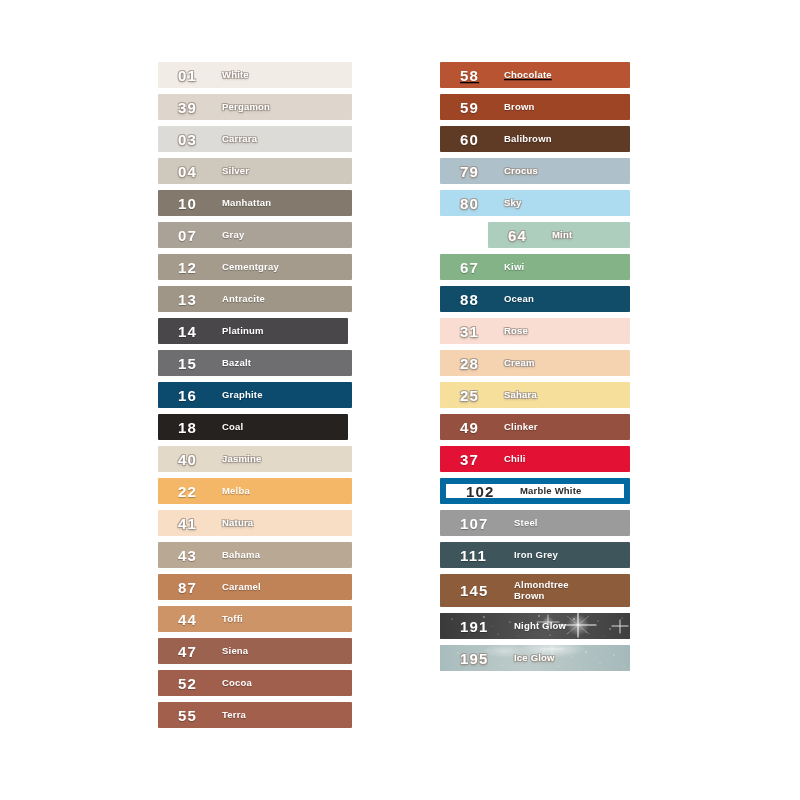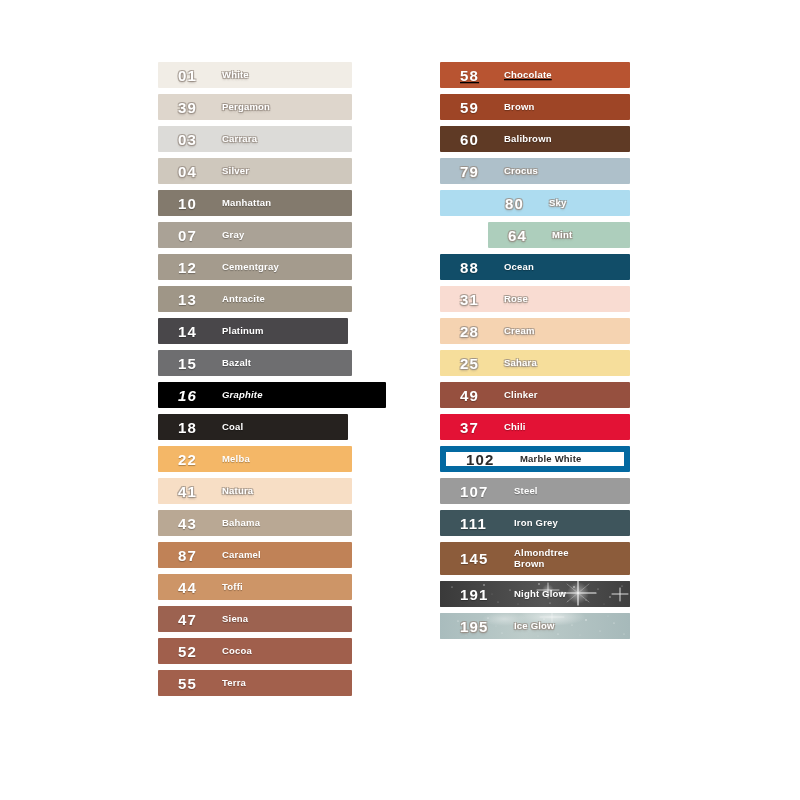--- a/index.html
+++ b/index.html
@@ -172,30 +172,36 @@
           <span class="code">14</span>
           <span class="name">Platinum</span>
         </div>
       </div>
       <div class="swatch t-light" style="background: rgb(110, 110, 112);">
         <div class="swatch-inner">
           <span class="code">15</span>
           <span class="name">Bazalt</span>
         </div>
       </div>
-      <div class="swatch t-light" style="background: #000000; width: 228px; font-style: italic;">
+      <div class="swatch t-light" style="background: #0c4a6e; width: 194px;">
         <div class="swatch-inner">
           <span class="code">16</span>
           <span class="name">Graphite</span>
         </div>
       </div>
       <div class="swatch t-light" style="background: rgb(38, 34, 31); width: 190px;">
         <div class="swatch-inner">
           <span class="code">18</span>
           <span class="name">Coal</span>
+        </div>
+      </div>
+      <div class="swatch t-outline" style="background: rgb(226, 217, 201);">
+        <div class="swatch-inner">
+          <span class="code">40</span>
+          <span class="name">Jasmine</span>
         </div>
       </div>
       <div class="swatch t-light" style="background: rgb(244, 183, 103);">
         <div class="swatch-inner">
           <span class="code">22</span>
           <span class="name">Melba</span>
         </div>
       </div>
       <div class="swatch t-outline" style="background: rgb(247, 222, 197);">
         <div class="swatch-inner">
@@ -258,30 +264,36 @@
           <span class="code">60</span>
           <span class="name">Balibrown</span>
         </div>
       </div>
       <div class="swatch t-outline" style="background: rgb(174, 192, 202);">
         <div class="swatch-inner">
           <span class="code">79</span>
           <span class="name">Crocus</span>
         </div>
       </div>
-      <div class="swatch t-outline" style="background: rgb(173, 220, 240); padding-left: 45px;">
+      <div class="swatch t-outline" style="background: rgb(173, 220, 240);">
         <div class="swatch-inner">
           <span class="code">80</span>
           <span class="name">Sky</span>
         </div>
       </div>
       <div class="swatch t-outline" style="background: rgb(173, 206, 188); margin-left: 48px;">
         <div class="swatch-inner">
           <span class="code">64</span>
           <span class="name">Mint</span>
+        </div>
+      </div>
+      <div class="swatch t-light" style="background: rgb(132, 179, 136);">
+        <div class="swatch-inner">
+          <span class="code">67</span>
+          <span class="name">Kiwi</span>
         </div>
       </div>
       <div class="swatch t-light" style="background: rgb(17, 77, 104);">
         <div class="swatch-inner">
           <span class="code">88</span>
           <span class="name">Ocean</span>
         </div>
       </div>
       <div class="swatch t-outline" style="background: rgb(249, 220, 210);">
         <div class="swatch-inner">

